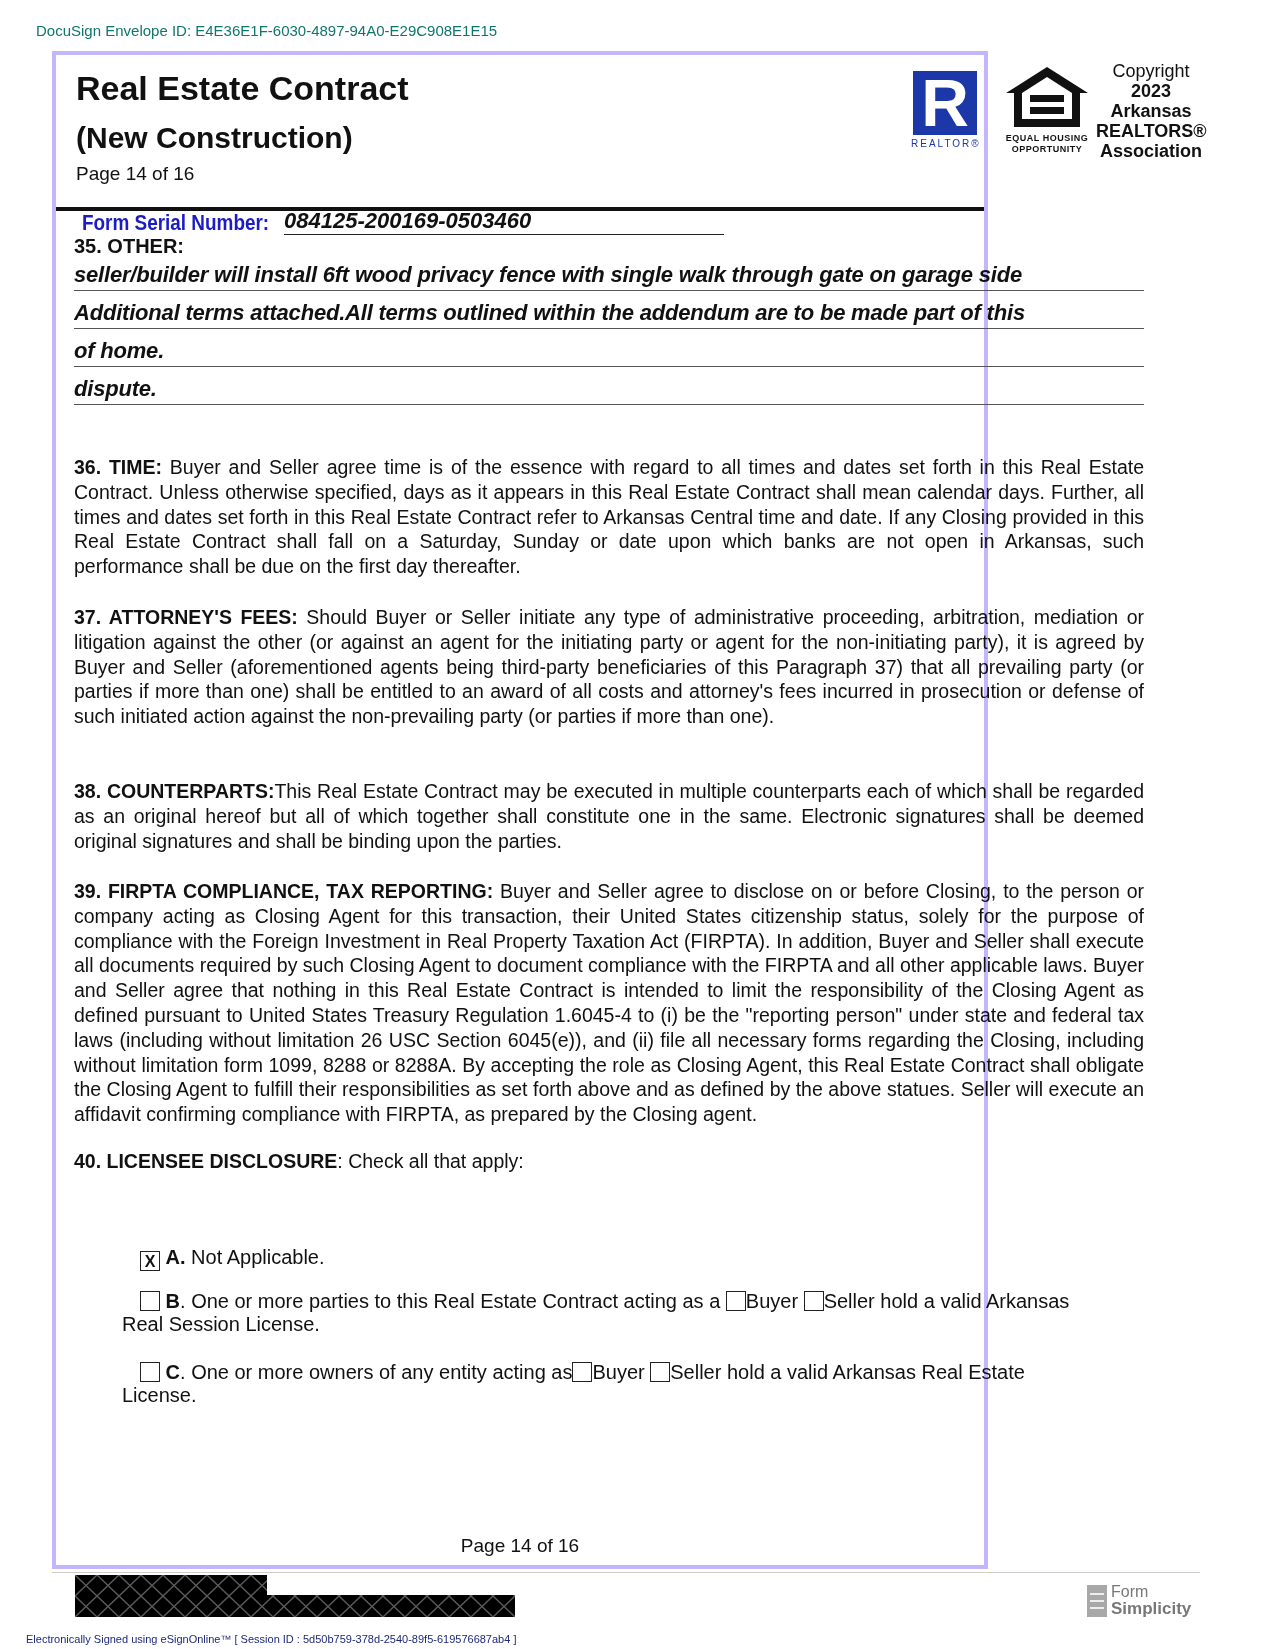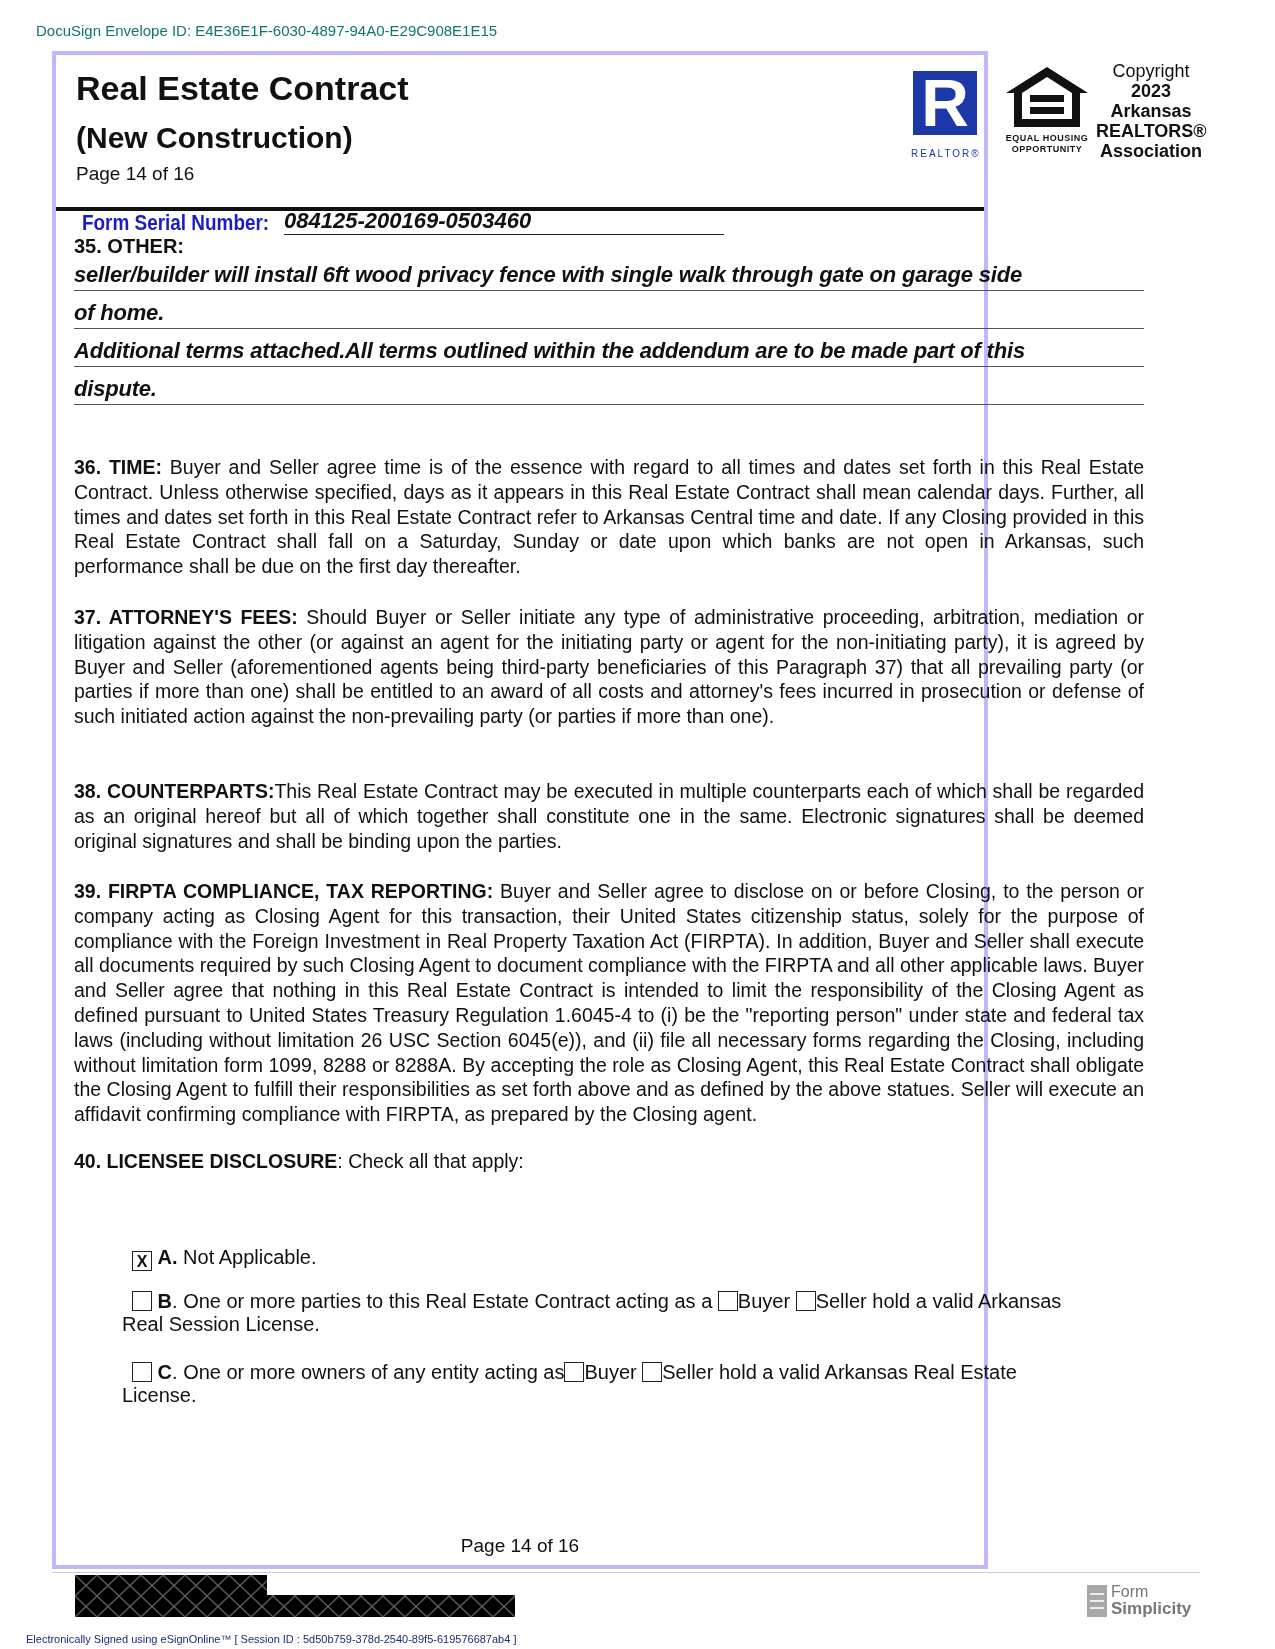--- a/index.html
+++ b/index.html
@@ -24,21 +24,21 @@
   .title2 { position: absolute; left: 20px; top: 66px; font-size: 30px; font-weight: bold; }
   .pageno-top { position: absolute; left: 20px; top: 108px; font-size: 19px; }
 
   .realtor-logo { position: absolute; left: 855px; top: 16px; width: 70px; height: 82px; }
   .realtor-box { width: 64px; height: 64px; background: #1b37a8; position: relative; margin-left: 2px; }
   .realtor-box .r {
     position: absolute; left: 0; right: 0; top: -4px; text-align: center;
     color: #fff; font-weight: bold; font-size: 66px; line-height: 72px;
     font-family: "Liberation Sans", sans-serif;
   }
-  .realtor-text { font-size: 10px; letter-spacing: 2px; color: #1b37a8; margin-top: 13px; }
+  .realtor-text { font-size: 10px; letter-spacing: 2px; color: #1b37a8; margin-top: 3px; }
   .eho-logo { position: absolute; left: 945px; top: 10px; width: 92px; height: 90px; text-align: center; }
   .eho-text { font-size: 9px; font-weight: bold; letter-spacing: 0.5px; line-height: 11px; color: #111; }
   .copyright {
     position: absolute; left: 1040px; top: 6px; width: 110px; text-align: center;
     font-size: 18px; line-height: 20px;
   }
   .copyright .b { font-weight: bold; }
 
   .serial-row { position: absolute; left: 26px; top: 155px; height: 26px; }
   .serial-label { color: #1c1cc7; font-weight: bold; font-size: 22px; transform: scaleX(0.86); transform-origin: left; display:inline-block; }
@@ -59,21 +59,21 @@
     font-size: 19.5px; line-height: 24.8px; text-align: justify;
   }
   .body-text b { font-weight: bold; }
 
   .checks { position: absolute; left: 56px; width: 1060px; font-size: 20px; line-height: 24px; }
   .cbox {
     display: inline-block; width: 20px; height: 20px; border: 1.5px solid #222;
     vertical-align: -3px; text-align: center; font-size: 16px; line-height: 20px; font-weight: bold;
     box-sizing: border-box; background: #fff; cursor: pointer;
   }
-  .check-item { position: absolute; left: 4px; white-space: nowrap; padding-left: 16px; }
+  .check-item { position: absolute; left: 12px; white-space: nowrap; padding-left: 16px; }
   .check-cont { position: absolute; left: 10px; }
 
   .pageno-bottom { position: absolute; left: 0; right: 0; bottom: 8px; text-align: center; font-size: 19px; }
 
   .redaction { position: absolute; left: 75px; top: 1575px; width: 440px; height: 42px; }
   .form-simplicity { position: absolute; left: 1087px; top: 1583px; width: 120px; height: 40px; }
   .fs-icon { position: absolute; left: 0; top: 2px; width: 20px; height: 32px; background: #a8a8a8; }
   .fs-icon i { position: absolute; left: 3px; width: 14px; height: 2px; background: #eee; }
   .fs-text { position: absolute; left: 24px; top: 0; font-size: 16px; line-height: 17px; color: #777; }
   .fs-text .b { font-weight: bold; font-size: 17px; }
@@ -119,22 +119,22 @@
   </div>
 
   <div class="serial-row">
     <span class="serial-label">Form Serial Number:</span>
     <span class="serial-value">084125-200169-0503460</span>
   </div>
 
   <div class="sec35">35. OTHER:</div>
   <div class="other-lines">
     <div class="other-line">seller/builder will install 6ft wood privacy fence with single walk through gate on garage side</div>
+    <div class="other-line">Additional terms attached.All terms outlined within the addendum are to be made part of this</div>
     <div class="other-line">of home.</div>
-    <div class="other-line">Additional terms attached.All terms outlined within the addendum are to be made part of this</div>
     <div class="other-line">dispute.</div>
   </div>
 
   <div class="body-text" style="top:400px;">
     <b>36. TIME:</b><span> Buyer and Seller agree time is of the essence with regard to all times and dates set forth in this Real Estate Contract. Unless otherwise specified, days as it appears in this Real Estate Contract shall mean calendar days. Further, all times and dates set forth in this Real Estate Contract refer to Arkansas Central time and date. If any Closing provided in this Real Estate Contract shall fall on a Saturday, Sunday or date upon which banks are not open in Arkansas, such performance shall be due on the first day thereafter.</span>
   </div>
 
   <div class="body-text" style="top:550px;">
     <b>37. ATTORNEY'S FEES:</b><span> Should Buyer or Seller initiate any type of administrative proceeding, arbitration, mediation or litigation against the other (or against an agent for the initiating party or agent for the non-initiating party), it is agreed by Buyer and Seller (aforementioned agents being third-party beneficiaries of this Paragraph 37) that all prevailing party (or parties if more than one) shall be entitled to an award of all costs and attorney's fees incurred in prosecution or defense of such initiated action against the non-prevailing party (or parties if more than one).</span>
   </div>

